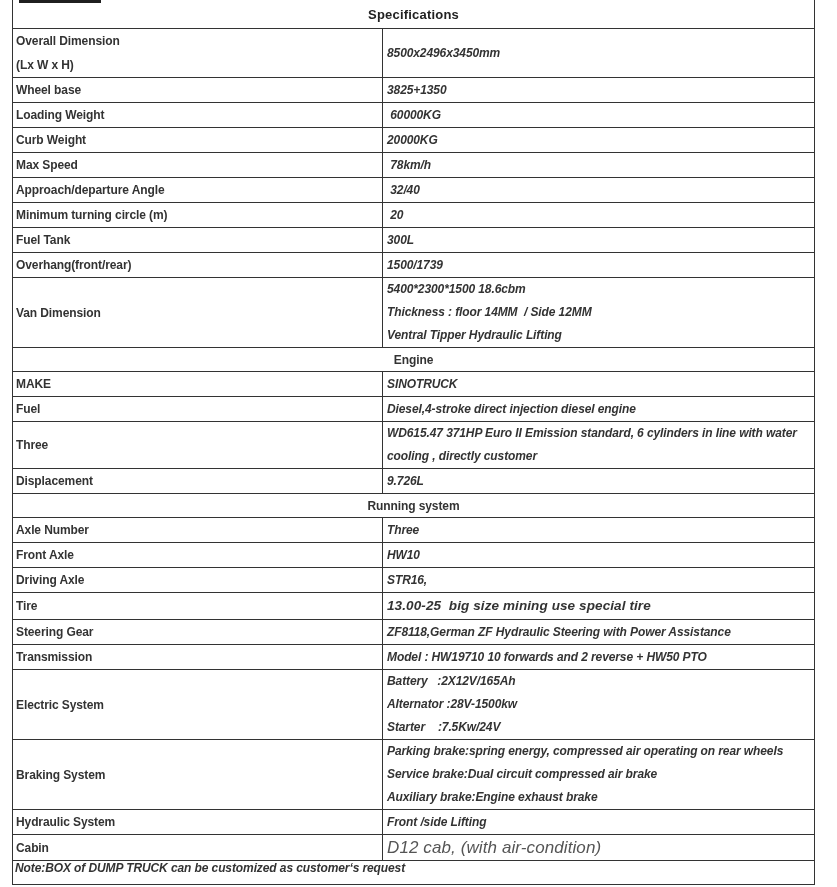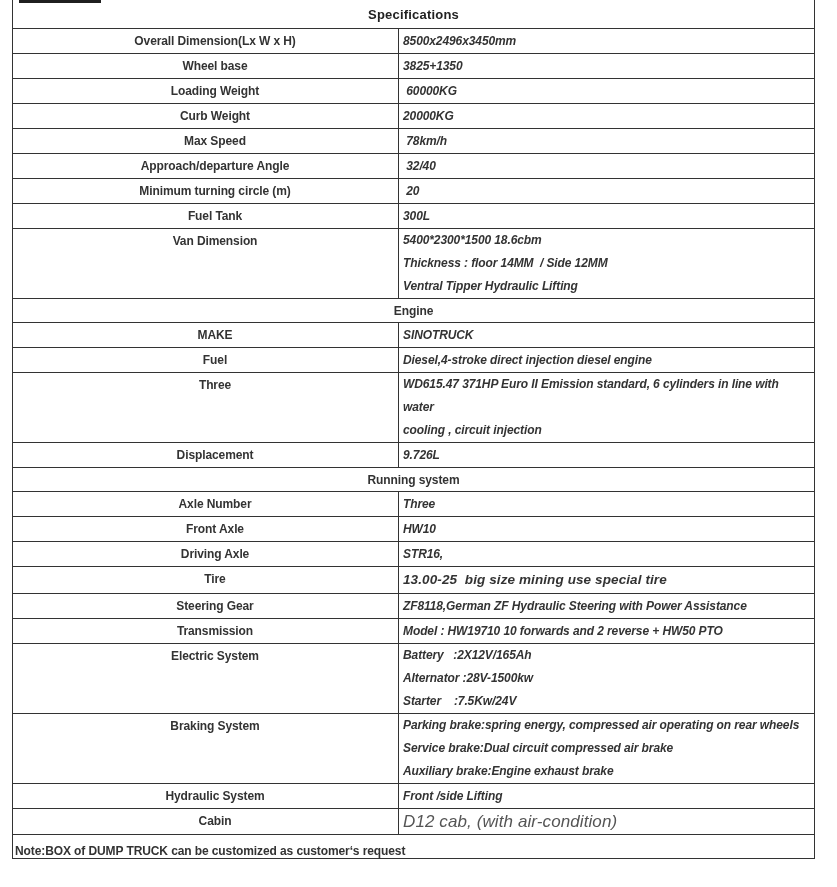--- a/index.html
+++ b/index.html
@@ -40,21 +40,21 @@
   }
   .data-row{
     display:flex;
     border-bottom:1px solid var(--border);
     min-height:24px;
   }
   .cell-label{
     width:370px;
     border-right:1px solid var(--border);
     padding-left:3px;
-    display:flex; justify-content:center;margin-left:16px;
+    display:flex; flex-direction:column; justify-content:center;
   }
   .lab-line{ line-height:24px; white-space:pre-wrap; }
   .cell-value{
     flex:1;
     padding-left:4px; padding-right:4px;
     display:flex; flex-direction:column; justify-content:center;font-style:italic;
   }
   .val-line{ line-height:23px; white-space:pre-wrap; }
   .val-strong .val-line{
     font-size:13.5px;
@@ -69,23 +69,24 @@
     letter-spacing:0.1px;
   }
   .section-row{
     min-height:24px;
     display:flex; align-items:center; justify-content:center;
     border-bottom:1px solid var(--border);
     text-align:center;
   }
   .note-row{
     min-height:24px;
-    display:flex; align-items:flex-end;
+    display:flex; align-items:flex-start;
     border-bottom:1px solid var(--border);
     padding-left:2px;
+    font-style:italic;
   }
 </style>
 </head>
 <body>
 
 <div class="topbar-fragment"></div>
 
 <div class="spec-table">
   <div class="title-row">Specifications</div>
   <div id="rows">
@@ -149,20 +150,28 @@
       <div class="data-row">
         <div class="cell-label">
           <div class="lab-line">Fuel Tank</div>
         </div>
         <div class="cell-value">
           <div class="val-line">300L</div>
         </div>
       </div>
       <div class="data-row">
         <div class="cell-label">
+          <div class="lab-line">Overhang(front/rear)</div>
+        </div>
+        <div class="cell-value">
+          <div class="val-line">1500/1739</div>
+        </div>
+      </div>
+      <div class="data-row">
+        <div class="cell-label">
           <div class="lab-line">Van Dimension</div>
         </div>
         <div class="cell-value">
           <div class="val-line">5400*2300*1500 18.6cbm</div>
           <div class="val-line">Thickness : floor 14MM  / Side 12MM</div>
           <div class="val-line">Ventral Tipper Hydraulic Lifting</div>
         </div>
       </div>
       <div class="section-row">
         <span>Engine</span>
@@ -182,21 +191,21 @@
         <div class="cell-value">
           <div class="val-line">Diesel,4-stroke direct injection diesel engine</div>
         </div>
       </div>
       <div class="data-row">
         <div class="cell-label">
           <div class="lab-line">Three</div>
         </div>
         <div class="cell-value">
           <div class="val-line">WD615.47 371HP Euro II Emission standard, 6 cylinders in line with water</div>
-          <div class="val-line">cooling , circuit injection</div>
+          <div class="val-line">cooling , directly customer</div>
         </div>
       </div>
       <div class="data-row">
         <div class="cell-label">
           <div class="lab-line">Displacement</div>
         </div>
         <div class="cell-value">
           <div class="val-line">9.726L</div>
         </div>
       </div>

